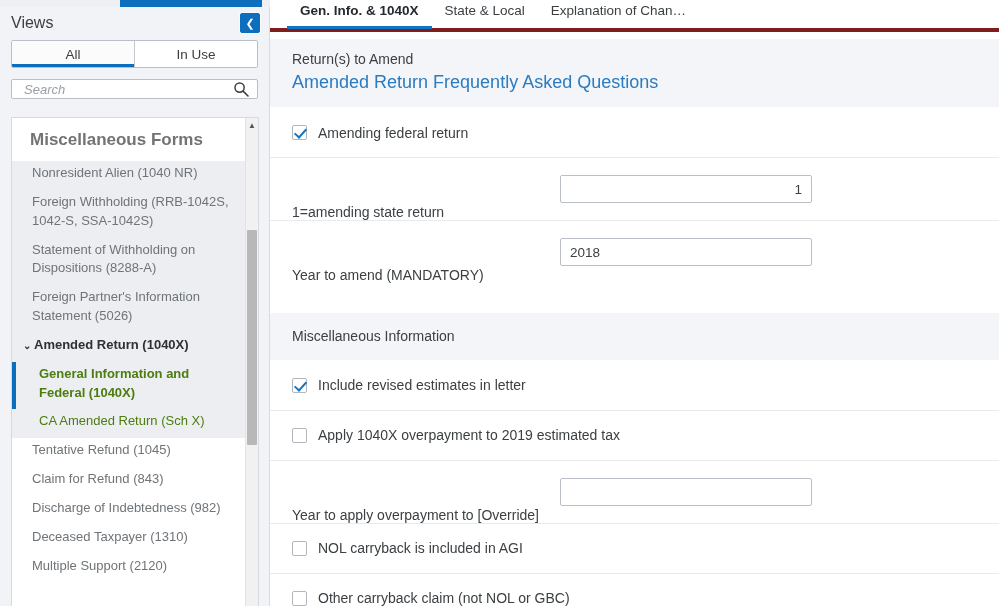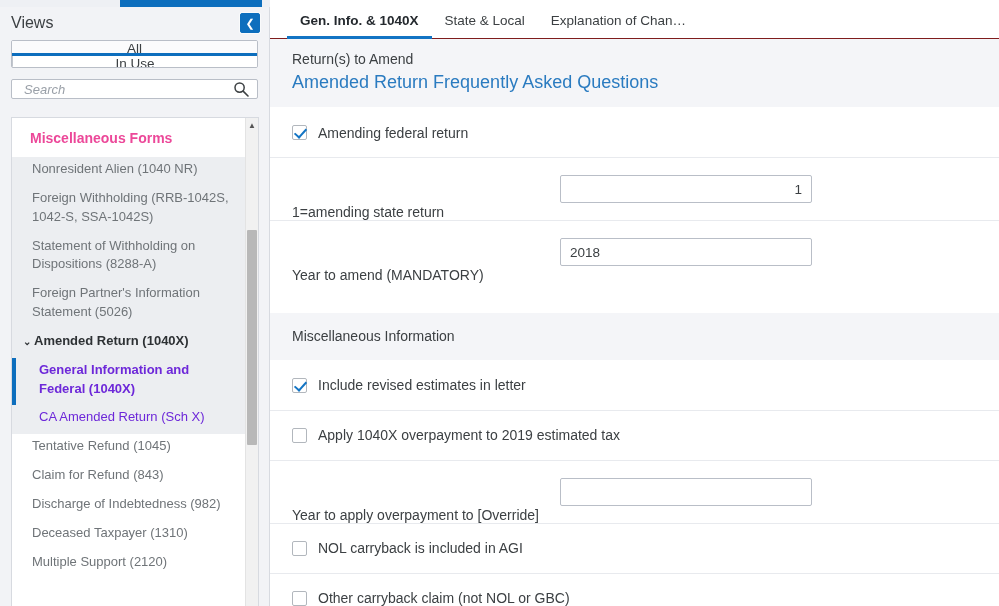--- a/index.html
+++ b/index.html
@@ -69,21 +69,20 @@
 
   
   .toggle-row {
     margin: 2px 11px 0 11px;
     display: flex;
     height: 28px;
     border: 1px solid #b9bec7;
     border-radius: 2px;
     background: #ffffff;
     overflow: hidden;
-    flex-direction: column;
   }
   .toggle-btn {
     flex: 1;
     display: flex;
     align-items: center;
     justify-content: center;
     font-size: 13.5px;
     color: #3c4043;
     background: #fbfbfc;
     cursor: pointer;
@@ -131,23 +130,23 @@
     border: 1px solid #d7dae0;
     border-bottom: none;
     overflow: hidden;
   }
   .list-scroll {
     position: absolute;
     left: 0; top: 0; right: 13px; bottom: 0;
     overflow: hidden;
   }
   .group-title {
-    font-size: 14px;
+    font-size: 17px;
     font-weight: bold;
-    color: #ec4899;
+    color: #737373;
     padding: 12px 0 11px 18px;
     background: #ffffff;
   }
   .item {
     font-size: 13px;
     color: #6f7478;
     padding: 3px 14px 7px 20px;
     line-height: 1.45;
     cursor: pointer;
     background: #ffffff;
@@ -160,21 +159,21 @@
     background: #eceef1;
   }
   .item.node .caret {
     display: inline-block;
     width: 11px;
     color: #2d3134;
     font-size: 10px;
   }
   .item.child {
     background: #eceef1;
-    color: #6d28d9;
+    color: #4d7c0f;
     padding-left: 27px;
     position: relative;
   }
   .item.child.selected {
     font-weight: bold;
   }
   .item.child.selected::before {
     content: "";
     position: absolute;
     left: 0; top: 0; bottom: 0;
@@ -214,23 +213,23 @@
 
   
   .main {
     position: absolute;
     left: 270px; top: 0;
     right: 0; bottom: 0;
     background: #ffffff;
   }
   .tabbar {
     position: relative;
-    height: 39px;
-    background: #ffffff;
-    border-bottom: 1px solid #7f1d1d;
+    height: 32px;
+    background: #ffffff;
+    border-bottom: 4px solid #7f1d1d;
     padding-left: 17px;
     display: flex;
     align-items: flex-end;
   }
   .tab {
     font-size: 13.5px;
     color: #3c4043;
     padding: 0 13px 10px 13px;
     cursor: pointer;
     position: relative;

